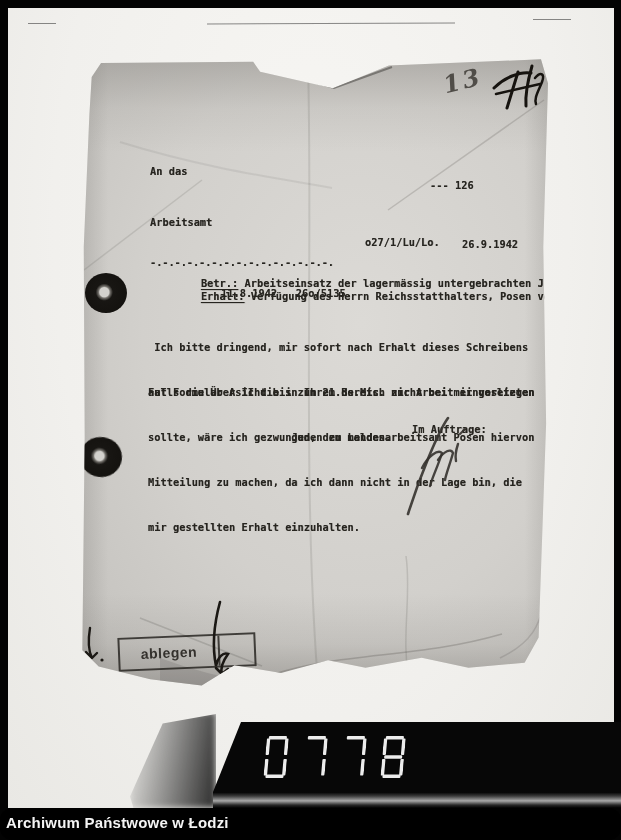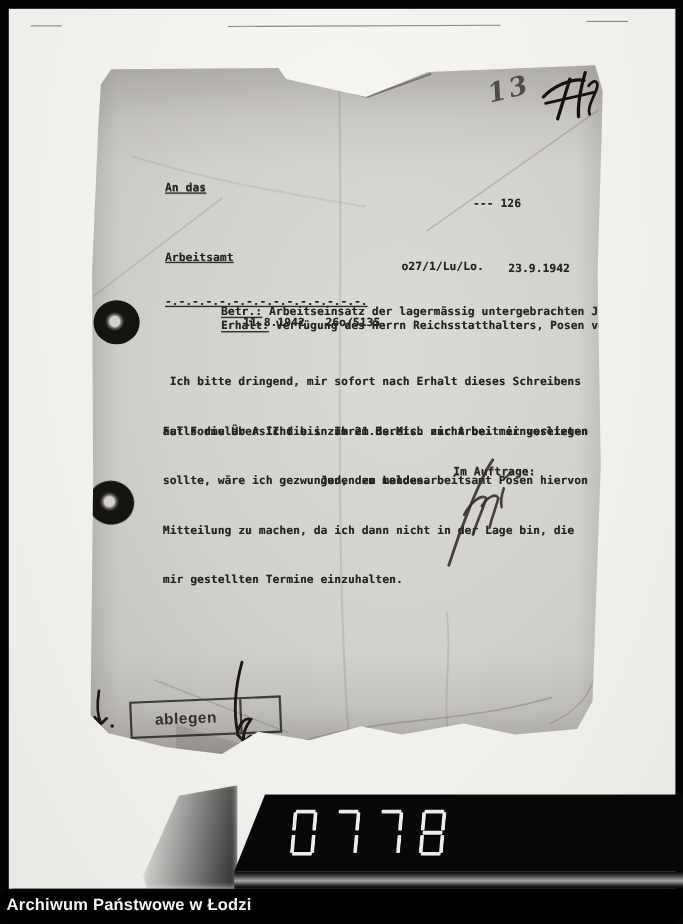--- a/index.html
+++ b/index.html
@@ -23,22 +23,22 @@
       radial-gradient(ellipse at 60% 42%, #dcdad6 0%, #d2d0cc 55%, #c2c0bc 100%);
     clip-path:polygon(2.5% 3%,4.5% .8%,37% .6%,38.5% 2.2%,54% 4.8%,66% 1.2%,98.5% .2%,100% 4%,
       99% 30%,99.6% 58%,98% 92%,95% 96%,83% 96.8%,73% 95.2%,61% 96.8%,53% 95.6%,43% 97.6%,
       33% 96.4%,26% 99.6%,15% 98.6%,4% 96.6%,.5% 94%,1% 60%,.8% 30%,2% 9%);}
   .creases{position:absolute;left:0;top:0;width:468px;height:630px;}
 
   .tw{position:absolute;font-family:"DejaVu Sans Mono",monospace;font-weight:700;
       font-size:10.2px;letter-spacing:.1px;color:#26241f;white-space:pre;line-height:15px;
       text-shadow:.3px .3px .5px rgba(38,36,31,.5);}
   .tw .u{text-decoration:underline;text-underline-offset:2px;}
-  .addr span{display:block;text-decoration:underline;}
-  .addr .gap{margin-top:18px;}
+  .addr span{display:block;}
+  .addr .gap{margin-top:6px;}
   .addr .dash{margin-top:-5px;letter-spacing:0;}
 
   .ring{position:absolute;width:42px;height:40px;border-radius:50%;
     background:radial-gradient(circle at 46% 48%, #d3d1cd 0%, #d3d1cd 15%, #77746f 19%,
                #181613 28%, #14120f 72%, rgba(20,18,15,.25) 88%, rgba(20,18,15,0) 100%);
     filter:blur(.3px);}
 
   .stampbox{position:absolute;left:38px;top:577px;width:134px;height:30px;
     border:2px solid rgba(40,38,34,.85);transform:rotate(-2.4deg);display:flex;}
   .stampbox .cell1{width:98px;border-right:2px solid rgba(40,38,34,.85);
@@ -104,41 +104,41 @@
 
       <div class="tw addr" style="left:70px;top:76px;">
         <span>An das</span>
         <span class="gap">Arbeitsamt</span>
         <span class="dash">-.-.-.-.-.-.-.-.-.-.-.-.-.-.-.</span>
       </div>
 
       <div class="tw" style="left:350px;top:120px;">--- 126</div>
 
       <div class="tw" style="left:285px;top:177px;">o27/1/Lu/Lo.</div>
-      <div class="tw" style="left:382px;top:179px;">23.9.1942</div>
+      <div class="tw" style="left:382px;top:179px;">26.9.1942</div>
 
       <div class="tw" style="left:71px;top:203px;">
         <span class="u">Betr.:</span><span> Arbeitseinsatz der lagermässig untergebrachten Juden.</span>
       </div>
       <div class="tw" style="left:71px;top:216px;">
         <span class="u">Erhalt:</span><span> Verfügung des Herrn Reichsstatthalters, Posen vom</span>
       </div>
       <div class="tw" style="left:141px;top:228px;">11.8.1942   26o/5135.</div>
 
       <div class="tw" style="left:68px;top:252px;text-align:center;">
         <span style="display:block">Ich bitte dringend, mir sofort nach Erhalt dieses Schreibens</span>
         <span style="display:block">auf Formular A II die in Ihrem Bereich zur Arbeit eingesetzten</span>
         <span style="display:block">Juden zu melden.</span>
       </div>
 
       <div class="tw" style="left:68px;top:297px;">
         <span style="display:block">Falls die Übersicht bis zum 21.ds.Mts. nicht bei mir vorliegen</span>
         <span style="display:block">sollte, wäre ich gezwungen, dem Landesarbeitsamt Posen hiervon</span>
         <span style="display:block">Mitteilung zu machen, da ich dann nicht in der Lage bin, die</span>
-        <span style="display:block">mir gestellten Termine einzuhalten.</span>
+        <span style="display:block">mir gestellten Erhalt einzuhalten.</span>
       </div>
 
       <div class="tw" style="left:332px;top:364px;">Im Auftrage:</div>
 
       <svg style="position:absolute;left:308px;top:356px;" width="96" height="108" viewBox="0 0 96 108">
         <path d="M20,100 C32,62 50,18 60,4" stroke="#35322e" stroke-width="2.6" fill="none" stroke-linecap="round" opacity=".9"></path>
         <path d="M34,54 C40,42 50,35 54,39 C50,52 44,64 42,72" stroke="#35322e" stroke-width="2.4" fill="none" stroke-linecap="round" opacity=".9"></path>
         <path d="M50,46 C56,37 63,34 65,39 C62,50 58,60 57,66" stroke="#35322e" stroke-width="2.4" fill="none" stroke-linecap="round" opacity=".9"></path>
         <path d="M70,30 C68,36 67,42 68,47" stroke="#35322e" stroke-width="2.4" fill="none" stroke-linecap="round" opacity=".9"></path>
         <path d="M72,20 L77,15" stroke="#35322e" stroke-width="2.2" fill="none" stroke-linecap="round" opacity=".9"></path>

